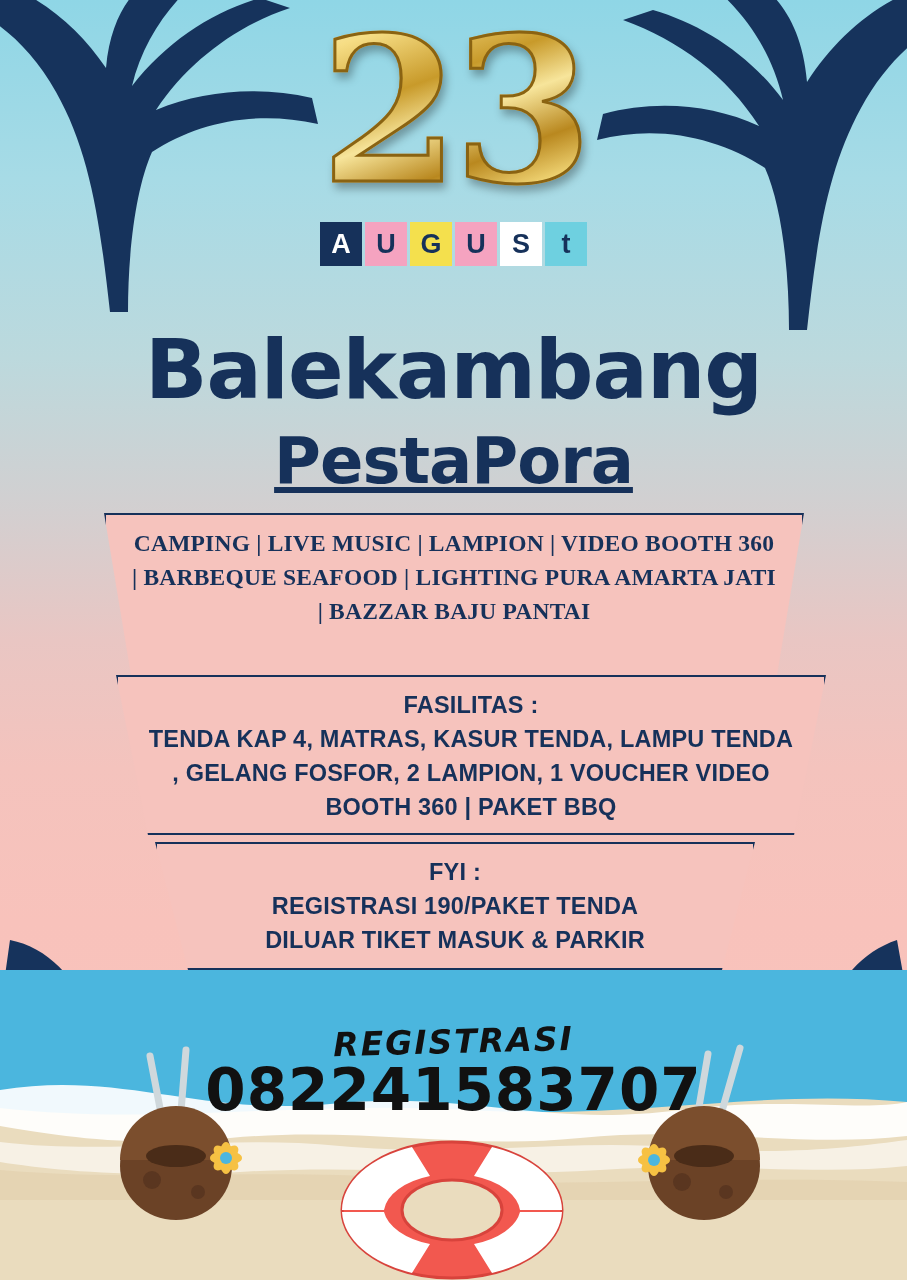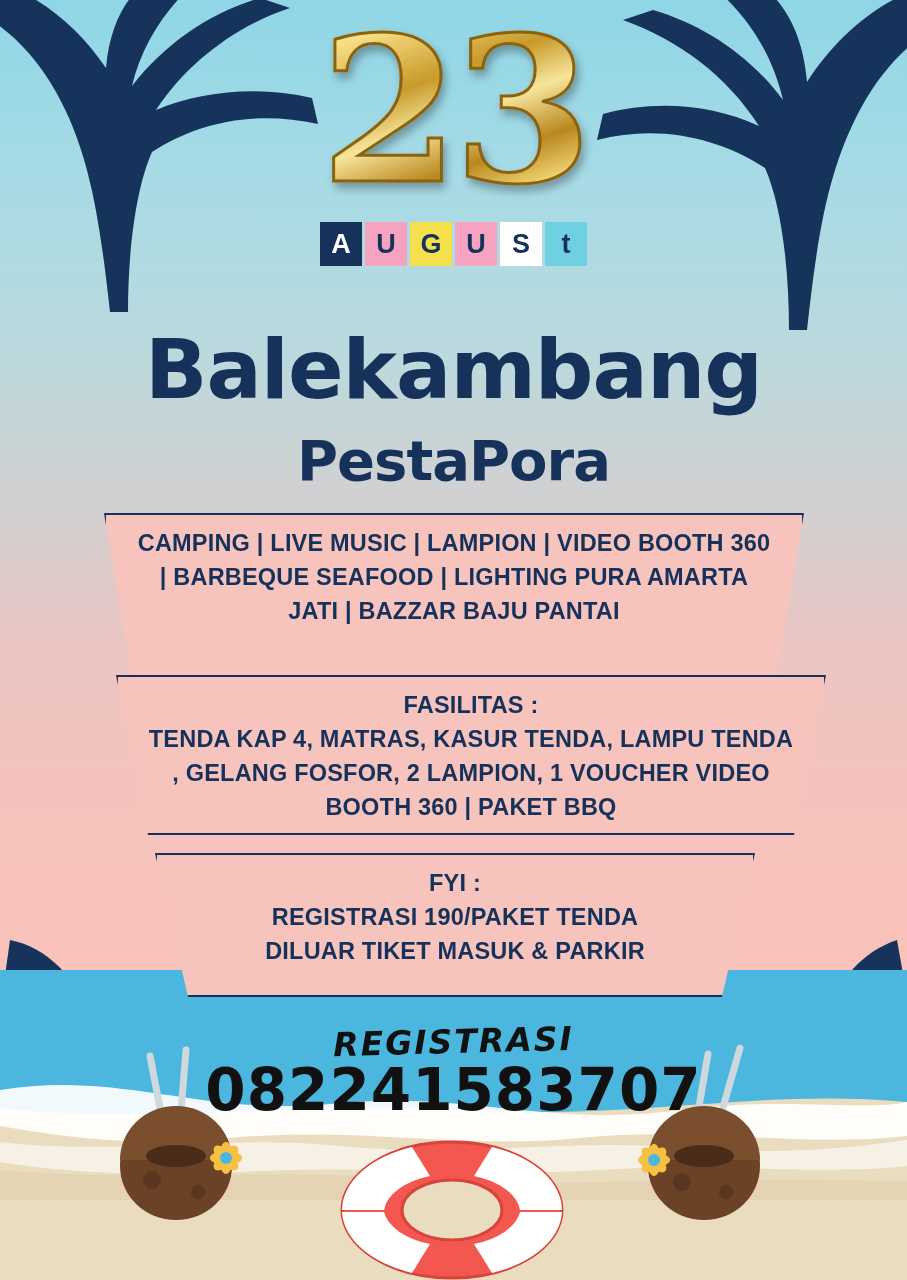--- a/index.html
+++ b/index.html
@@ -85,47 +85,47 @@
     top: 278px;
     left: 0; right: 0;
     text-align: center;
     color: #16315a;
     font-family: "DejaVu Sans", sans-serif;
     font-weight: 700;
     letter-spacing: -1px;
     margin-top: 46px;
   }
   .title .line1 { font-size: 82px; line-height: 92px; }
-  .title .line2 { font-size: 56px; line-height: 90px; }
+  .title .line2 { font-size: 64px; line-height: 90px; text-decoration: underline; }
 
   
   .banner {
     position: absolute;
     background: #f6c3bd;
     border: 2px solid #16315a;
     color: #16315a;
     font-weight: 700;
     text-align: center;
     font-size: 23.5px;
     line-height: 34px;
     letter-spacing: 0.2px;
     padding: 11px 26px;
   }
   .b1 {
     top: 513px; left: 104px; width: 700px; height: 168px;
     clip-path: polygon(0 0, 100% 0, 96% 100%, 4% 100%);
+    font-family: Liberation Serif, serif;
   }
   .b2 {
     top: 675px; left: 116px; width: 710px; height: 160px;
     clip-path: polygon(0 0, 100% 0, 95.5% 100%, 4.5% 100%);
   }
   .b3 {
-    top: 842px; left: 155px; width: 600px; height: 144px;
+    top: 842px; left: 155px; width: 600px; height: 128px;
     clip-path: polygon(0 0, 100% 0, 94.5% 100%, 5.5% 100%);
-    margin-top: 11px;
   }
 
   
   .reg-label {
     position: absolute;
     top: 1022px;
     left: 0; right: 0;
     text-align: center;
     font-family: "DejaVu Sans", sans-serif;
     font-weight: 700;

